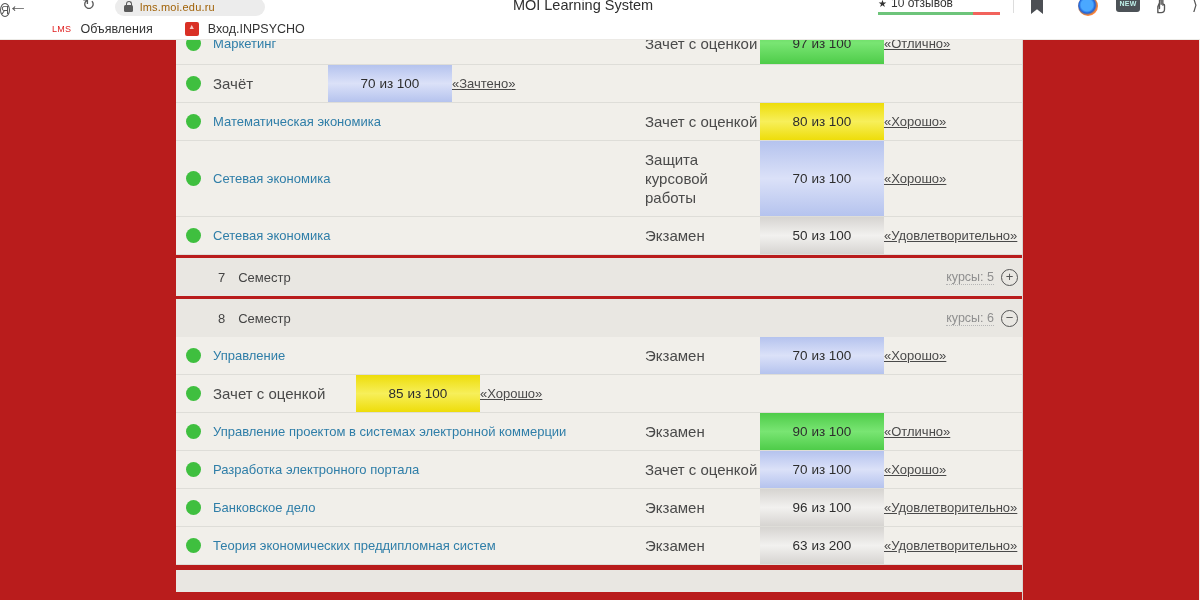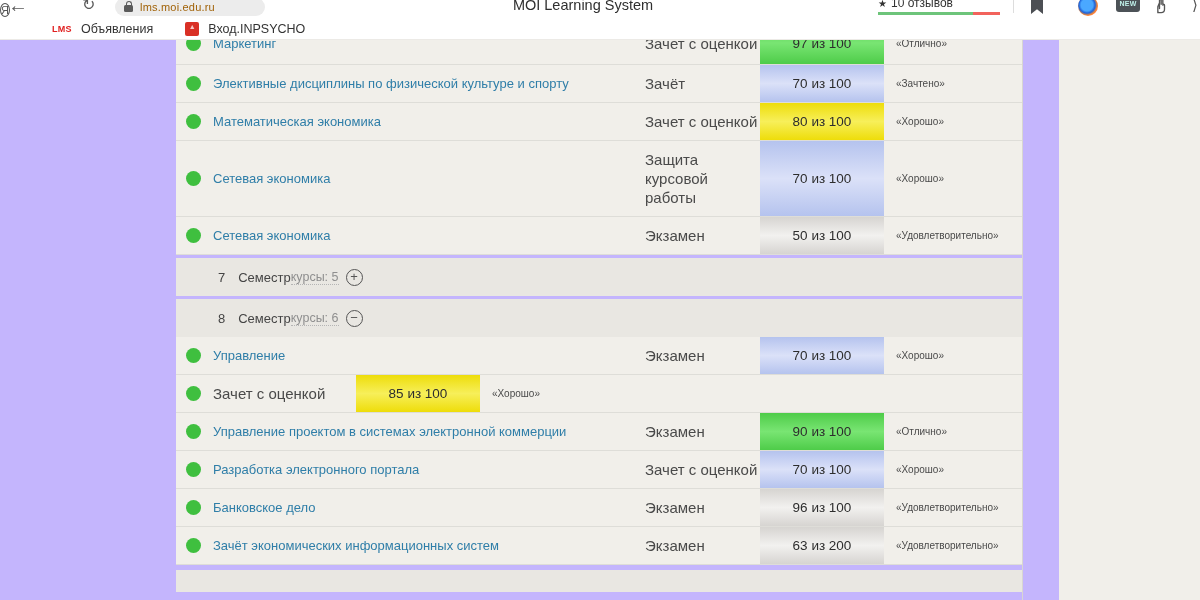--- a/index.html
+++ b/index.html
@@ -42,48 +42,48 @@
     background:linear-gradient(90deg,#ff5d7e,#ffd02a,#39c7b8,#4aa8ff); border-radius:1px; }
   .hand-icon { position:absolute; left:1152px; top:-4px; width:20px; height:20px; }
   .hand-icon svg { stroke:#555; fill:none; stroke-width:1.6; stroke-linecap:round; stroke-linejoin:round; }
   .overflow { position:absolute; left:1192px; top:-4px; font-size:15px; color:#555; }
 
   
   .bookmarks { position:absolute; left:0; top:18px; width:1200px; height:22px;
     background:#ffffff; z-index:30; display:flex; align-items:center;
     border-bottom:1px solid #eceae6; }
   .bm { display:flex; align-items:center; margin-left:8px; cursor:pointer; }
-  .bm-lms-ico { color:#e02020; font-weight:bold; font-size:9px; letter-spacing:.3px; margin-right:9px;padding-left:44px; }
+  .bm-lms-ico { color:#e02020; font-weight:normal; font-size:9px; letter-spacing:.3px; margin-right:9px;padding-left:44px; }
   .bm-red-ico { width:14px; height:14px; background:#d93025; border-radius:2px; margin:0 9px 0 24px;
     position:relative; }
   .bm-red-ico::after { content:"▲"; position:absolute; left:0; top:1px; width:14px; text-align:center;
     font-size:7px; color:#f6c9c5; }
   .bm-label { font-size:12.5px; color:#333; }
 
   
-  .page { position:absolute; left:0; top:40px; width:1059px; height:560px; background:#c4b5fd; }
+  .page { position:absolute; left:0; top:40px; width:1199px; height:560px; background:#b91c1c; }
   .vline { position:absolute; left:1022px; top:0; width:1px; height:560px; background:#d8d6d2; }
   .grades { position:absolute; left:176px; top:-18px; width:846px; }
 
   .row { display:flex; align-items:center; min-height:38px; padding:9px 0;
     border-bottom:1px solid #deddd8; background:#f1efea; }
   .row-first { min-height:43px; }
   .col-dot { width:37px; flex:0 0 37px; display:flex; align-items:center; padding-left:10px; }
   .dot { width:15px; height:15px; border-radius:50%; background:var(--dot,#3fbf3f); }
   .col-name { flex:1 1 auto; padding-right:20px; }
   .course-link { font-size:13px; color:var(--link,#2f7ea8); text-decoration:none; line-height:19px;
     cursor:pointer; }
   .col-exam { width:115px; flex:0 0 115px; font-size:15px; color:#4a4a4a; line-height:19px; }
   .col-score { width:124px; flex:0 0 124px; align-self:stretch; margin:-9px 0;
     display:flex; align-items:center; justify-content:center;
     font-size:13.5px; color:#2d2d2d; }
-  .col-grade { width:138px; flex:0 0 138px; padding-left:12px; font-size:10px; color:#4a4a4a; }
+  .col-grade { width:138px; flex:0 0 138px; font-size:13px; color:#4a4a4a;text-decoration:underline; }
 
   .semester-row { background:#e9e7e2; border-bottom:none; margin:3px 0 0 0;
-    padding:9px 4px 9px 42px; cursor:pointer; }
+    padding:9px 4px 9px 42px; justify-content:space-between; cursor:pointer; }
   .sem-num { font-size:13px; color:#444; margin-right:13px; }
   .sem-label { font-size:13px; color:#444; }
   .sem-right { display:flex; align-items:center; }
   .courses-link { font-size:12.5px; color:#8f8f8f; text-decoration:none;
     border-bottom:1px dotted #b5b5b5; margin-right:7px; cursor:pointer; }
   .toggle-icon { width:17px; height:17px; border:1.4px solid #555; border-radius:50%;
     color:#555; font-size:13px; line-height:14px; text-align:center; cursor:pointer; }
 
   .bottom-partial { height:22px; background:#e9e7e2; margin-top:5px; }
 </style>
@@ -142,21 +142,20 @@
     <div class="col-exam">Зачет с оценкой</div>
     <div class="col-score" style="background: linear-gradient(rgb(78, 204, 73), rgb(121, 229, 115) 50%, rgb(78, 204, 73));">
           <span>97 из 100</span>
         </div>
     <div class="col-grade">«Отлично»</div>
   </div>
       <div class="row course-row">
     <div class="col-dot">
           <span class="dot"></span>
         </div>
-    <div class="col-name"><a class="course-link">Элективные дисциплины по физической культуре и спорту</a></div>
     <div class="col-exam">Зачёт</div>
     <div class="col-score" style="background: linear-gradient(rgb(181, 195, 238), rgb(219, 225, 248) 50%, rgb(181, 195, 238));">
           <span>70 из 100</span>
         </div>
     <div class="col-grade">«Зачтено»</div>
   </div>
       <div class="row course-row">
     <div class="col-dot">
           <span class="dot"></span>
         </div>
@@ -258,21 +257,21 @@
     <div class="col-exam">Экзамен</div>
     <div class="col-score" style="background: linear-gradient(rgb(214, 212, 209), rgb(242, 241, 239) 50%, rgb(214, 212, 209));">
           <span>96 из 100</span>
         </div>
     <div class="col-grade">«Удовлетворительно»</div>
   </div>
       <div class="row course-row">
     <div class="col-dot">
           <span class="dot"></span>
         </div>
-    <div class="col-name"><a class="course-link">Зачёт экономических информационных систем</a></div>
+    <div class="col-name"><a class="course-link">Теория экономических преддипломная систем</a></div>
     <div class="col-exam">Экзамен</div>
     <div class="col-score" style="background: linear-gradient(rgb(214, 212, 209), rgb(242, 241, 239) 50%, rgb(214, 212, 209));">
           <span>63 из 200</span>
         </div>
     <div class="col-grade">«Удовлетворительно»</div>
   </div>
       <div class="bottom-partial"></div>
     </div>
   <div class="vline"></div>
 </div>

